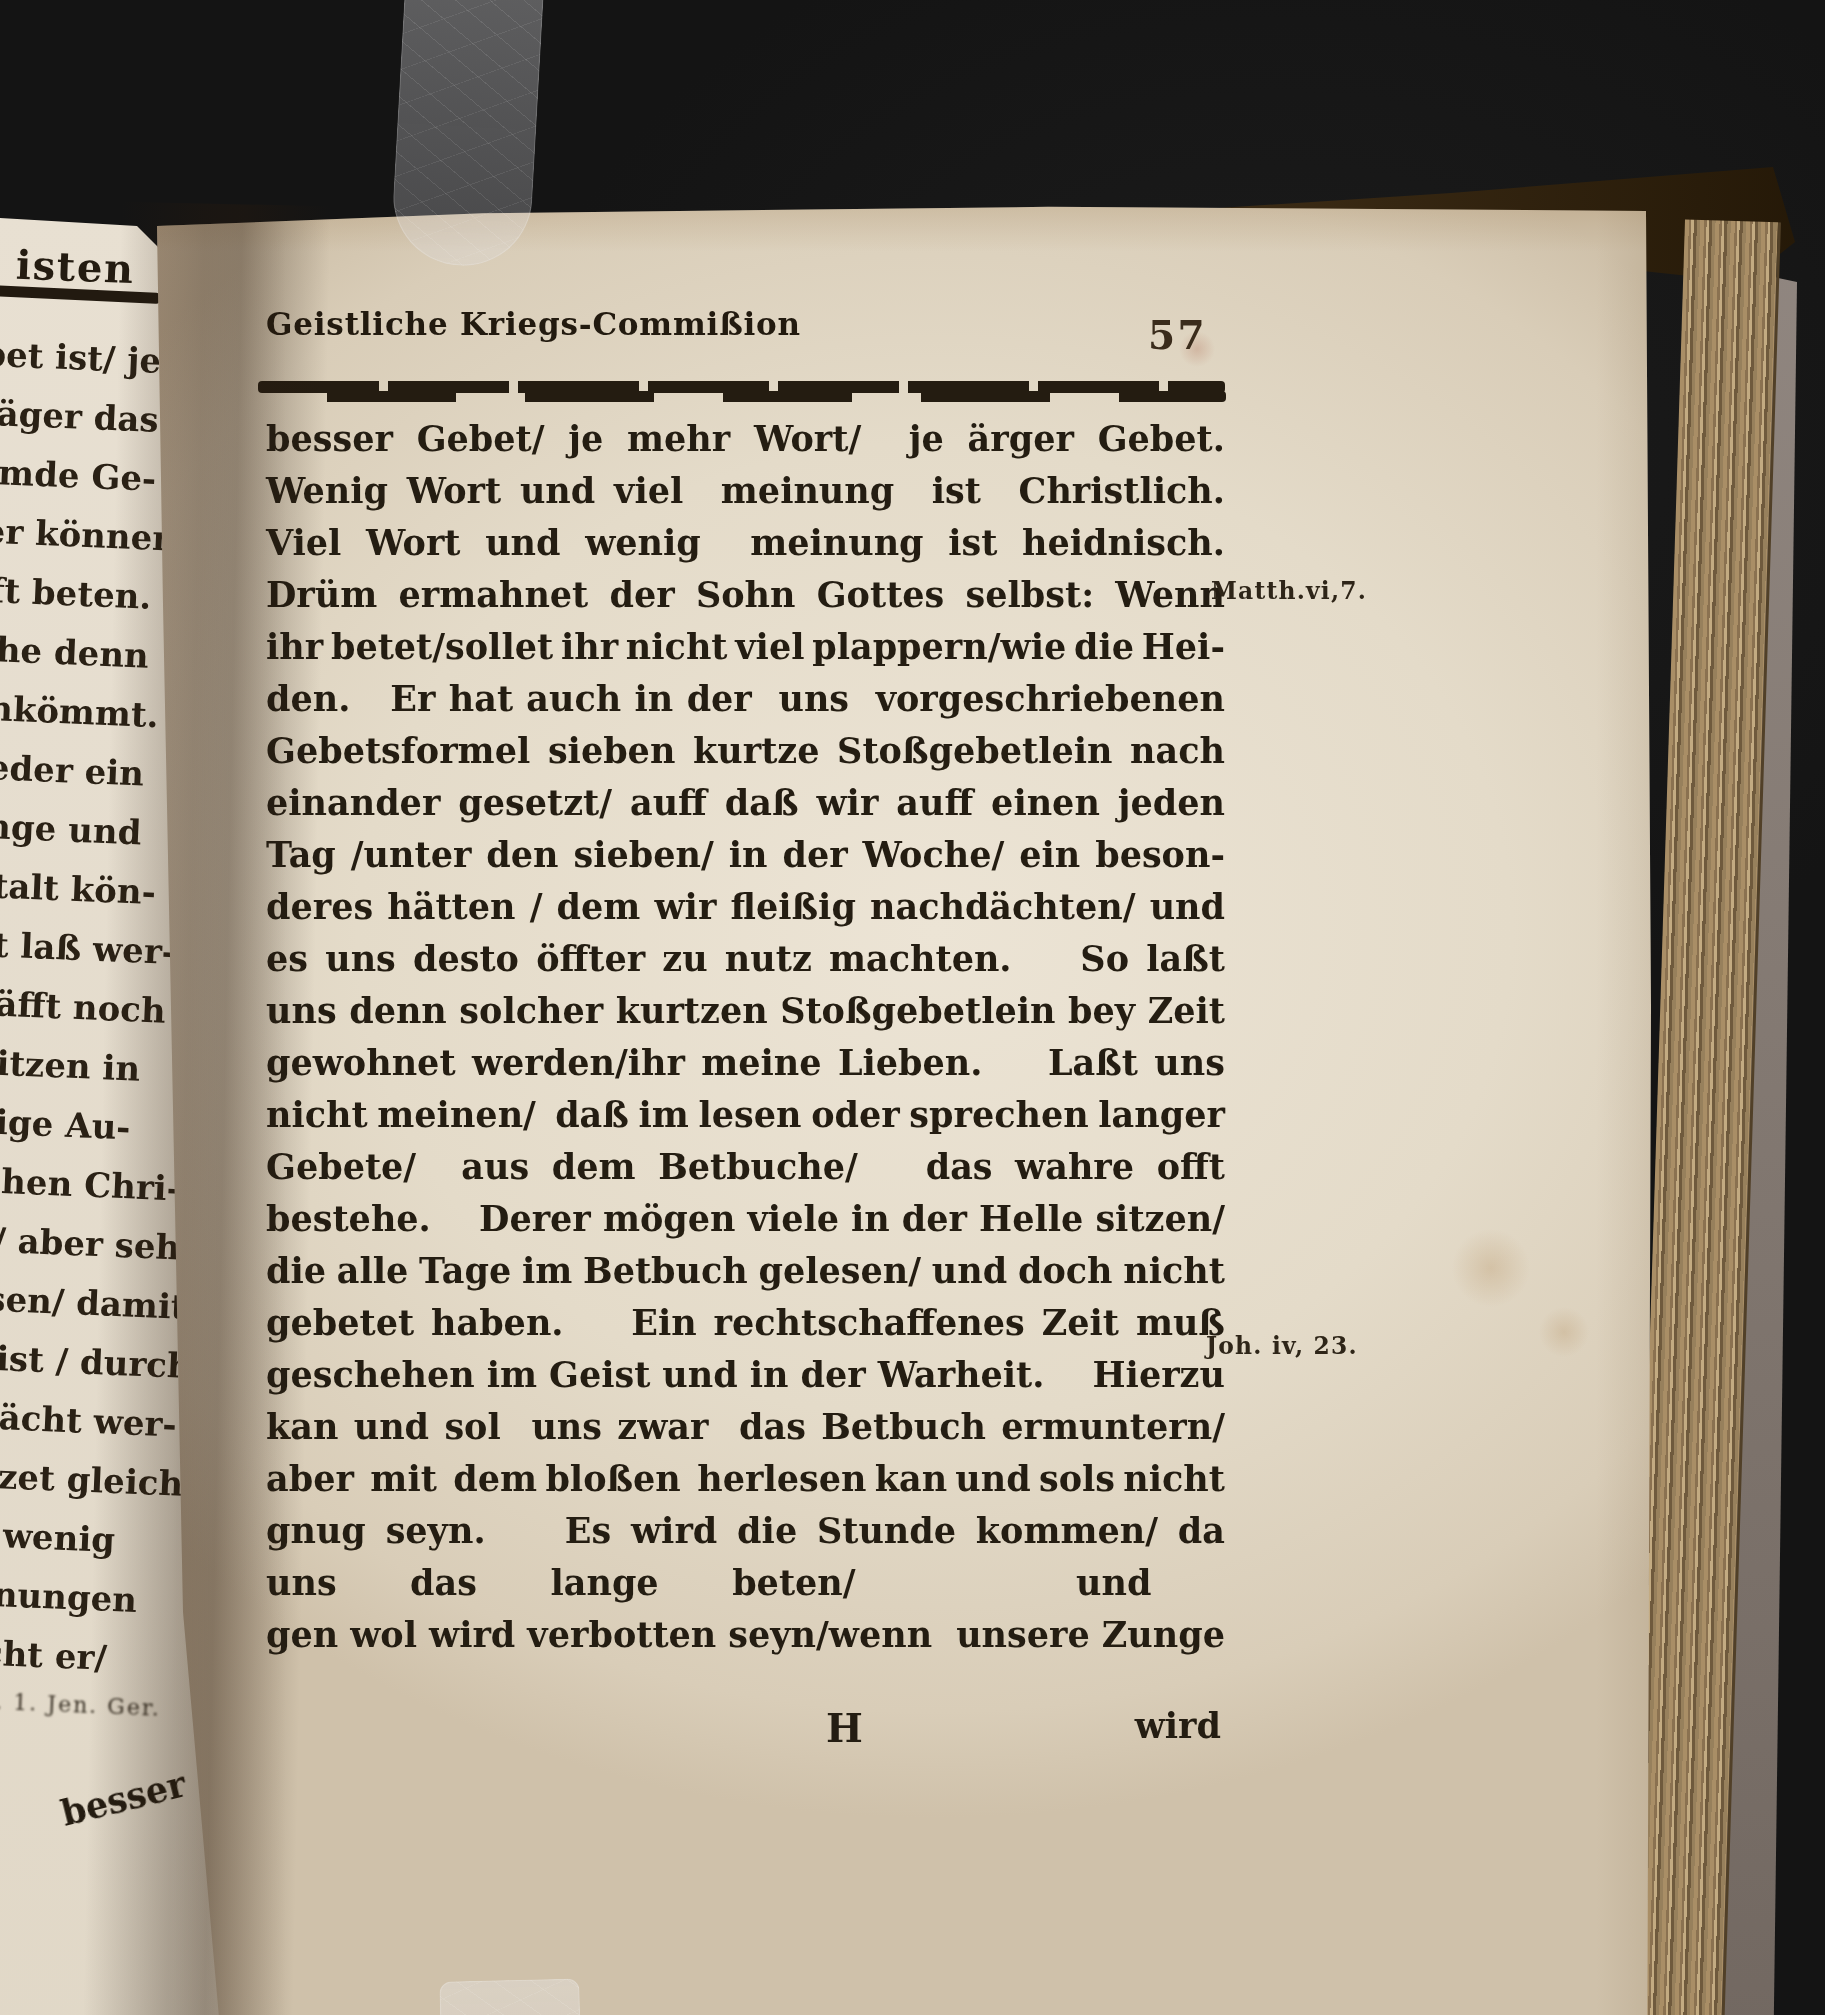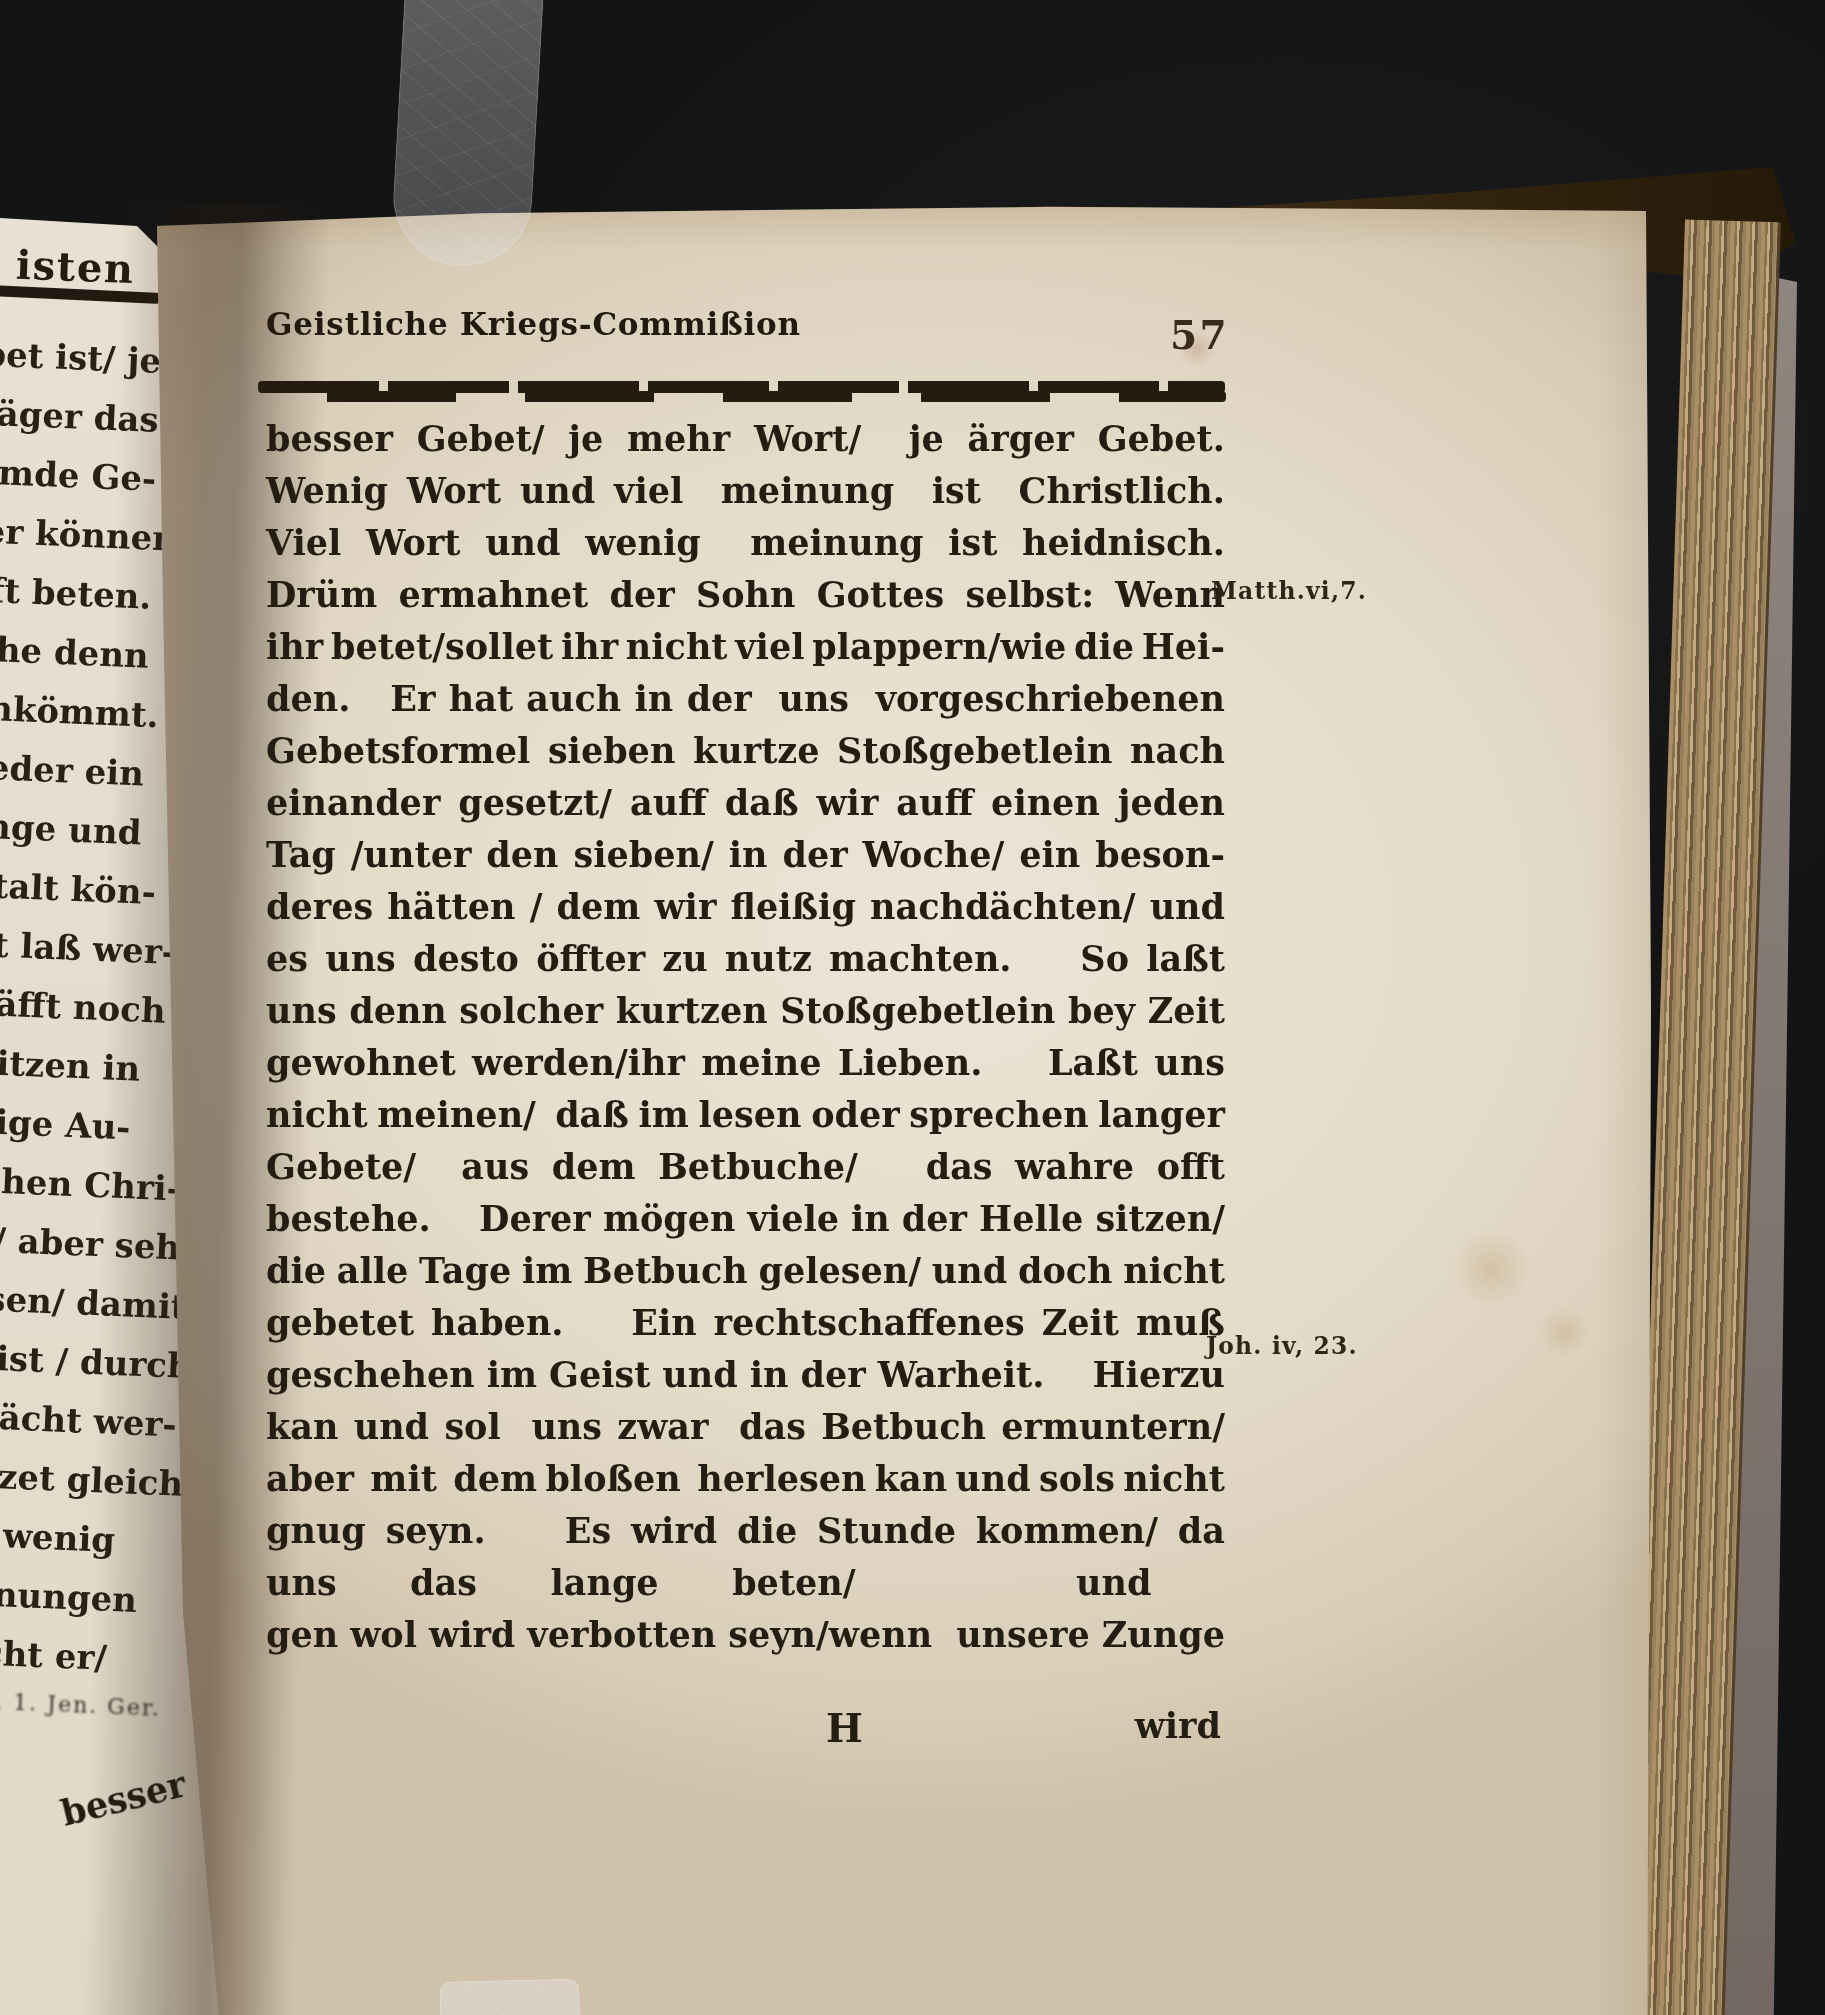--- a/index.html
+++ b/index.html
@@ -54,21 +54,21 @@
       linear-gradient(to right, rgba(90,62,38,.34) 0px, rgba(90,62,38,0) 133px),
       linear-gradient(to left, rgba(130,105,72,.16) 0px, rgba(130,105,72,0) 60px),
       linear-gradient(to top, rgba(125,100,68,.20) 0px, rgba(125,100,68,0) 121px),
       linear-gradient(to bottom, rgba(150,115,70,.22) 0px, rgba(150,115,70,0) 48px),
       radial-gradient(circle 56px at 1338px 1064px, rgba(166,120,62,.22), rgba(166,120,62,0) 70%),
       radial-gradient(circle 36px at 1411px 1128px, rgba(166,120,62,.20), rgba(166,120,62,0) 70%),
       radial-gradient(circle 24px at 1044px 145px, rgba(155,66,40,.20), rgba(155,66,40,0) 75%),
       radial-gradient(ellipse 1048px 887px at 52% 36%, #ece4d5 0%, #e4dbc9 55%, #d9cdb8 88%, #cfc1aa 100%);}
   .running-title{left:113px;top:102px;width:959px;font-size:31px;
     font-weight:700;color:#221a0f;letter-spacing:0.8px;white-space:nowrap;}
-  .page-number{left:995px;top:108px;font-size:39px;font-weight:700;color:#3a2c1c;letter-spacing:2.4px;margin-left:22px;}
+  .page-number{left:995px;top:108px;font-size:39px;font-weight:700;color:#3a2c1c;letter-spacing:2.4px;}
   .rule-a{left:105px;top:177px;width:967px;height:12px;
     background:repeating-linear-gradient(90deg,#241c11 0 121px,rgba(0,0,0,0) 121px 130px);border-radius:4px;}
   .rule-b{left:114px;top:187px;width:959px;height:11.3px;
     background:repeating-linear-gradient(90deg,rgba(0,0,0,0) 0 60px,#241c11 60px 189px,rgba(0,0,0,0) 189px 198px);border-radius:4px;}
   .body-block{left:113px;top:214px;width:959px;color:#241d12;}
   .body-line{display:flex;justify-content:space-between;align-items:baseline;
     height:52px;font-size:35px;font-weight:700;white-space:pre;}
   .margin-note{font-size:23.4px;letter-spacing:1.2px;color:#2e2518;white-space:nowrap;font-weight:bold;}
   .note-1{left:1058px;top:373px;}
   .note-2{left:1053px;top:1128px;}

